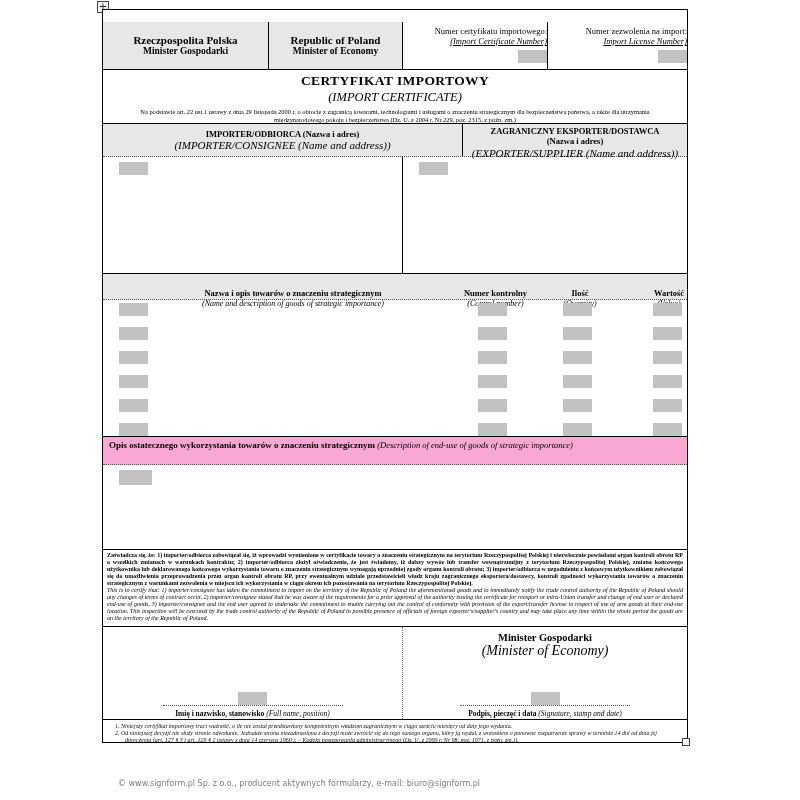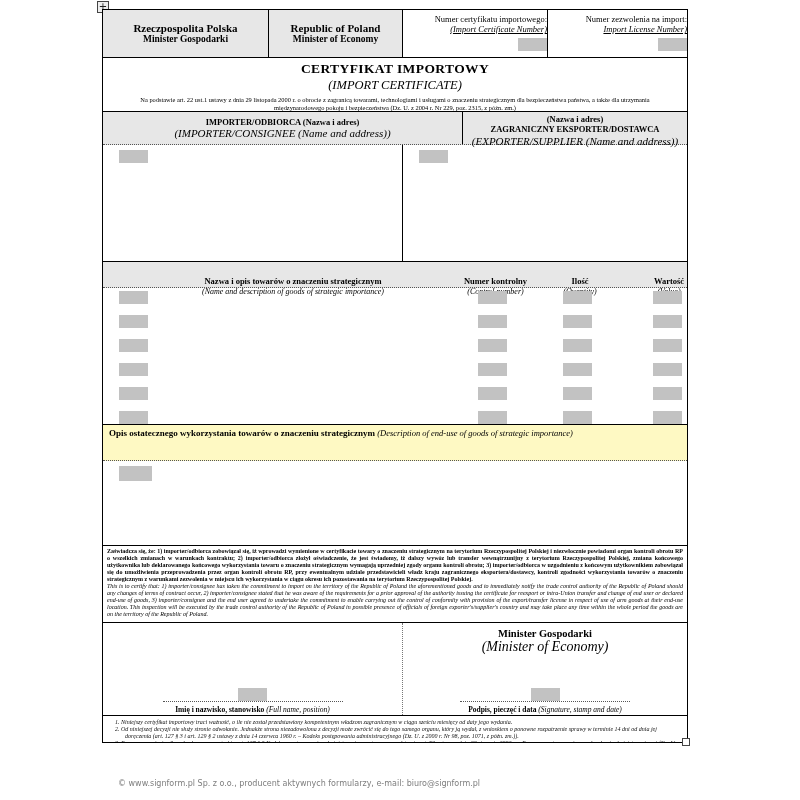--- a/index.html
+++ b/index.html
@@ -15,21 +15,21 @@
   .resize-handle { position:absolute; left:682px; top:738px; width:8px; height:8px;
     border:1px solid #444; background:#fff; }
 
   
   .form { position:absolute; left:102px; top:9px; width:586px; height:734px;
     border:1px solid #000; background:#fff; overflow:hidden; }
 
   .field-box { display:inline-block; width:29px; height:13px; background:#c2c2c2; }
 
   
-  .sec-header { height:48px; display:flex; border-bottom:1px solid #000; }
+  .sec-header { height:48px; display:flex; border-bottom:1px solid #000;margin-top:12px; }
   .hcell { border-right:1px solid #000; text-align:center; }
   .hcell:last-child { border-right:none; }
   .hcell-auth { background:#e7e7e7; display:flex; flex-direction:column; justify-content:center; }
   .hcell-auth .l1 { font-weight:bold; font-size:11px; line-height:1.15; }
   .hcell-auth .l2 { font-weight:bold; font-size:9.5px; line-height:1.15; }
   .hcell-num { padding-top:4px; font-size:8.5px; line-height:1.2;text-align:right; }
   .hcell-num .en { font-style:italic; font-size:8.5px;text-decoration:underline; }
   .hcell-num .field-box { margin-top:4px; }
   .w1 { width:166px; } .w2 { width:134px; } .w3 { width:145px; } .w4 { flex:1; }
 
@@ -58,21 +58,21 @@
   .gcol .pl { font-weight:bold; font-size:8.5px; line-height:1.25; }
   .gcol .en { font-style:italic; font-size:8px; line-height:1.25; }
   .gc1 { left:20px; width:340px; } .gc2 { left:345px; width:95px; }
   .gc3 { left:443px; width:68px; } .gc4 { left:537px; width:58px; }
 
   
   .sec-goods-body { height:137px; position:relative; border-bottom:1px solid #000; }
   .sec-goods-body .field-box { position:absolute; }
 
   
-  .sec-enduse-head { height:36px; background:#fef9c3; border-bottom:1px dotted #555;
+  .sec-enduse-head { height:28px; background:#f9a8d4; border-bottom:1px dotted #555;
     padding:3px 0 0 6px; font-size:9px; }
   .sec-enduse-head .pl { font-weight:bold; }
   .sec-enduse-head .en { font-style:italic; font-size:8.5px; }
   .sec-enduse-body { height:85px; border-bottom:1px solid #000; padding:5px 0 0 16px; }
   .sec-enduse-body .field-box { width:33px; height:15px; }
 
   
   .sec-cert { height:77px; border-bottom:1px solid #000; padding:2px 4px 0 4px; overflow:hidden; }
   .cert-pl { font-size:6px; font-weight:bold; text-align:justify; line-height:1.16; }
   .cert-en { font-size:6px; font-style:italic; text-align:justify; line-height:1.16; }
@@ -134,22 +134,22 @@
       <div class="title-en">(IMPORT CERTIFICATE)</div>
       <div class="legal">Na podstawie art. 22 ust.1 ustawy z dnia 29 listopada 2000 r. o obrocie z zagranicą towarami, technologiami i usługami o znaczeniu strategicznym dla bezpieczeństwa państwa, a także dla utrzymania międzynarodowego pokoju i bezpieczeństwa (Dz. U. z 2004 r. Nr 229, poz. 2315, z późn. zm.)</div>
     </div>
 
     <div class="sec-party-head">
       <div class="pcell pcell-l">
         <div class="pl">IMPORTER/ODBIORCA (Nazwa i adres)</div>
         <div class="en">(IMPORTER/CONSIGNEE (Name and address))</div>
       </div>
       <div class="pcell pcell-r">
+        <div class="pl">ZAGRANICZNY EKSPORTER/DOSTAWCA</div>
         <div class="pl">(Nazwa i adres)</div>
-        <div class="pl">ZAGRANICZNY EKSPORTER/DOSTAWCA</div>
         <div class="en">(EXPORTER/SUPPLIER (Name and address))</div>
       </div>
     </div>
 
     <div class="sec-party-body">
       <div class="pbody-l">
         <span class="field-box"></span>
       </div>
       <div class="pbody-r">
         <span class="field-box"></span>

